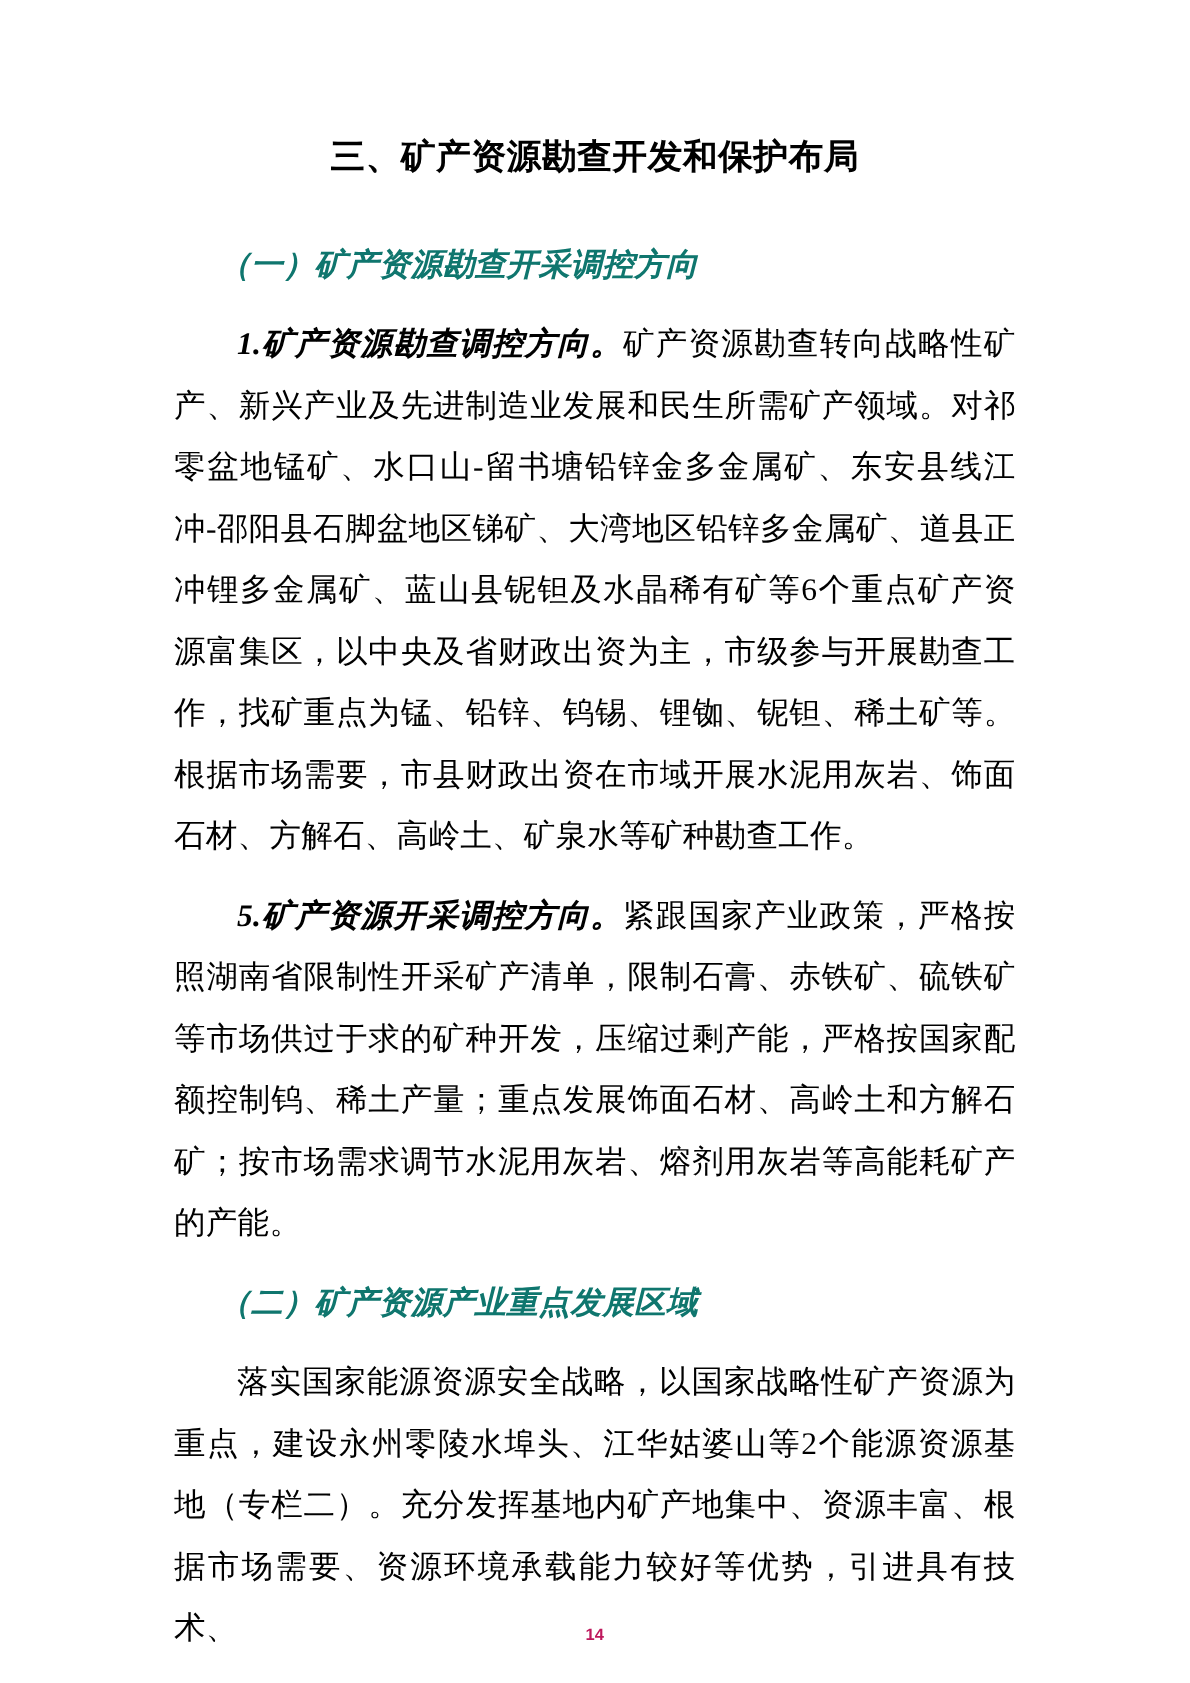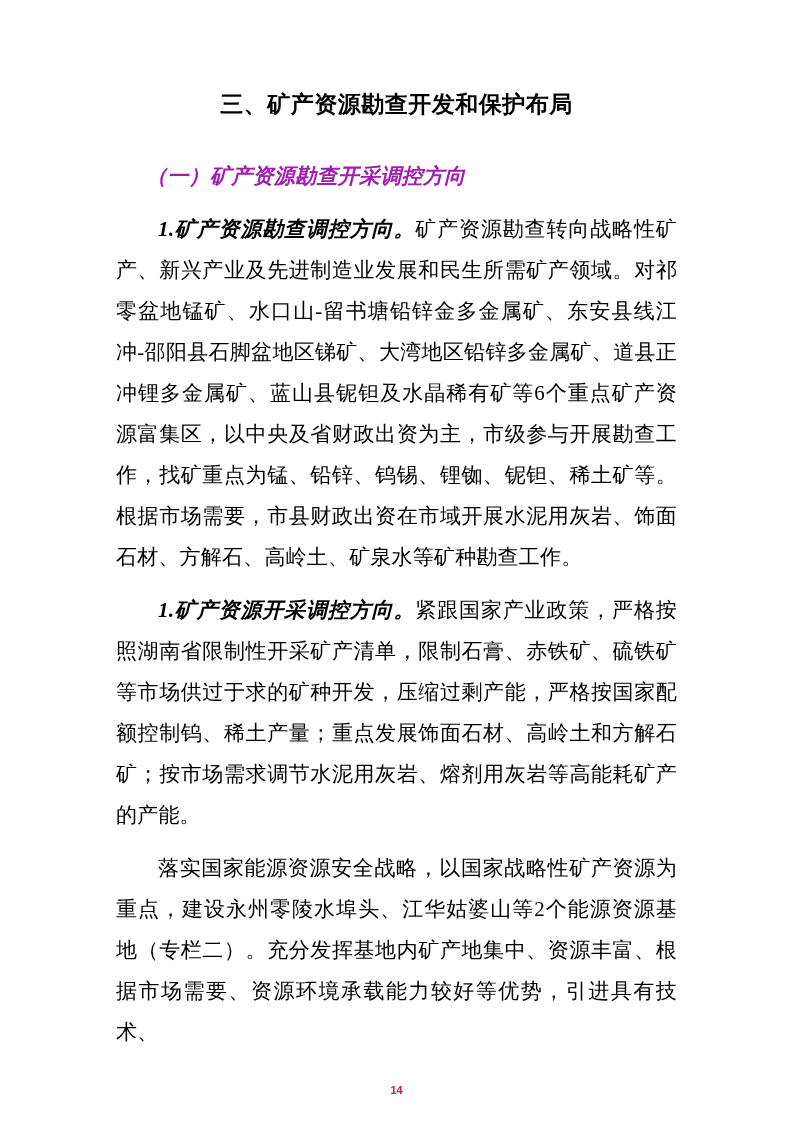--- a/index.html
+++ b/index.html
@@ -31,21 +31,21 @@
     color: #000000;
     letter-spacing: 0.5px;
     margin: 0 0 34px 0;
   }
   .heading-2 {
     font-family: "Liberation Serif", serif;
     font-weight: bold;
     font-style: italic;
     font-size: 21px;
     line-height: 41px;
-    color: #a21caf;
+    color: #0f766e;
     margin: 0;
     text-indent: 42px;
     letter-spacing: 0.3px;
   }
   .para {
     font-family: "Liberation Serif", serif;
     font-size: 21px;
     line-height: 41px;
     color: #000000;
     margin: 12px;
@@ -76,21 +76,22 @@
 
 <div class="page">
   <div class="content">
 
     <h1 class="doc-title">三、矿产资源勘查开发和保护布局</h1>
 
     <h2 class="heading-2">（一）矿产资源勘查开采调控方向</h2>
 
     <p class="para"><span class="lead">1.矿产资源勘查调控方向。</span><span>矿产资源勘查转向战略性矿产、新兴产业及先进制造业发展和民生所需矿产领域。对祁零盆地锰矿、水口山-留书塘铅锌金多金属矿、东安县线江冲-邵阳县石脚盆地区锑矿、大湾地区铅锌多金属矿、道县正冲锂多金属矿、蓝山县铌钽及水晶稀有矿等6个重点矿产资源富集区，以中央及省财政出资为主，市级参与开展勘查工作，找矿重点为锰、铅锌、钨锡、锂铷、铌钽、稀土矿等。根据市场需要，市县财政出资在市域开展水泥用灰岩、饰面石材、方解石、高岭土、矿泉水等矿种勘查工作。</span></p>
 
-    <p class="para"><span class="lead">1.矿产资源开采调控方向。</span><span>紧跟国家产业政策，严格按照湖南省限制性开采矿产清单，限制石膏、赤铁矿、硫铁矿等市场供过于求的矿种开发，压缩过剩产能，严格按国家配额控制钨、稀土产量；重点发展饰面石材、高岭土和方解石矿；按市场需求调节水泥用灰岩、熔剂用灰岩等高能耗矿产的产能。</span></p>
+    <p class="para"><span class="lead">5.矿产资源开采调控方向。</span><span>紧跟国家产业政策，严格按照湖南省限制性开采矿产清单，限制石膏、赤铁矿、硫铁矿等市场供过于求的矿种开发，压缩过剩产能，严格按国家配额控制钨、稀土产量；重点发展饰面石材、高岭土和方解石矿；按市场需求调节水泥用灰岩、熔剂用灰岩等高能耗矿产的产能。</span></p>
 
+    <h2 class="heading-2">（二）矿产资源产业重点发展区域</h2>
 
     <p class="para">落实国家能源资源安全战略，以国家战略性矿产资源为重点，建设永州零陵水埠头、江华姑婆山等2个能源资源基地（专栏二）。充分发挥基地内矿产地集中、资源丰富、根据市场需要、资源环境承载能力较好等优势，引进具有技术、</p>
 
   </div>
 
   <div class="page-number">14</div>
 </div>
 
 </body></html>

